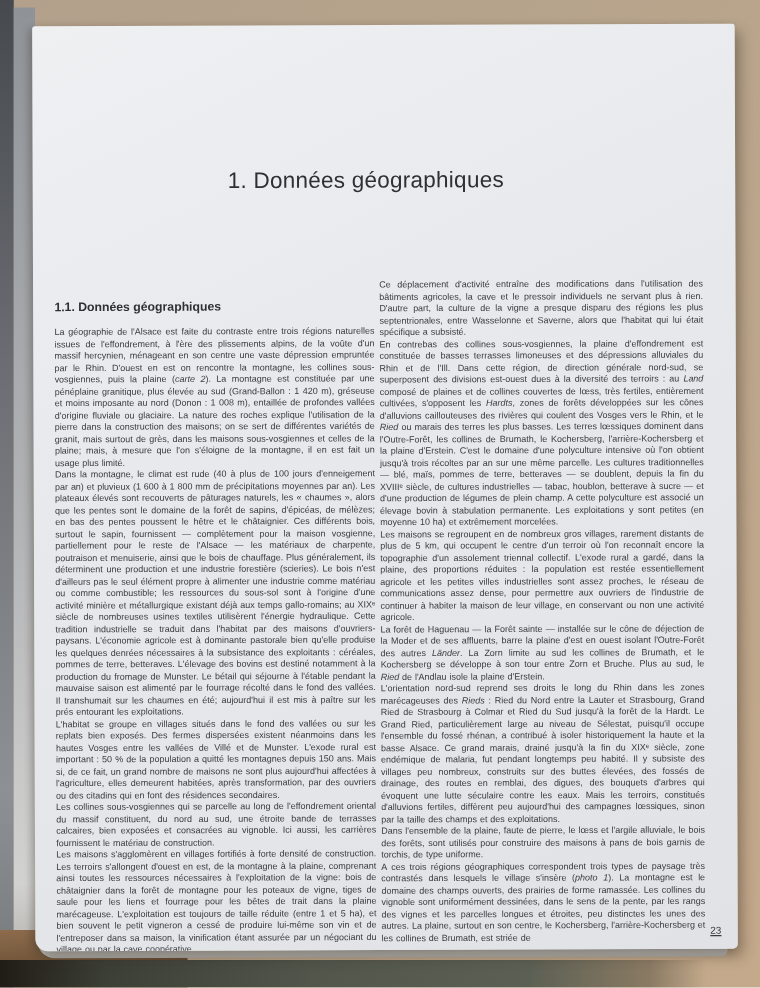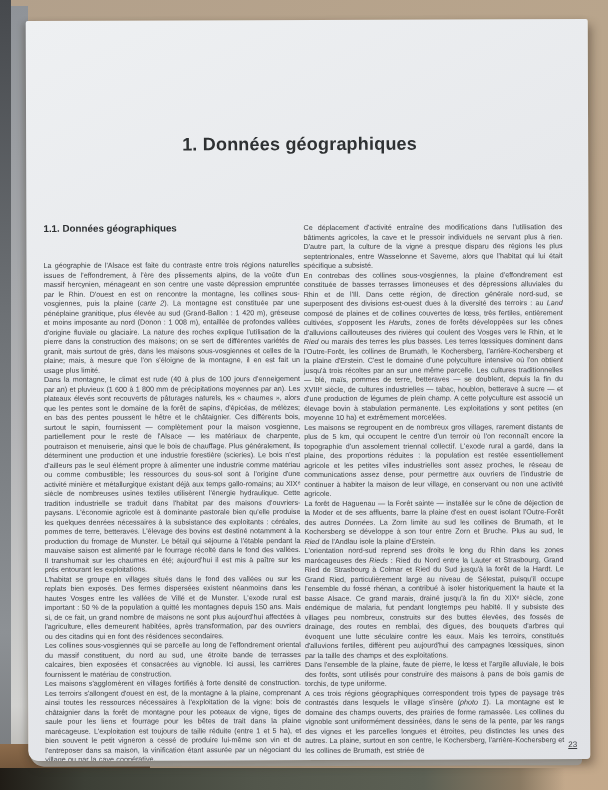--- a/index.html
+++ b/index.html
@@ -45,28 +45,28 @@
     background: linear-gradient(155deg, #eef0f2 0%, #e7e9ec 40%, #e0e2e6 100%);
     box-shadow: -3px 2px 6px rgba(60,50,40,0.25), 4px 6px 10px rgba(50,40,30,0.38);
     border-radius: 2px 2px 4px 10px;
     transform: rotate(-0.2deg);
     overflow: hidden;
   }
 
   .chapter-title {
     position: absolute; left: 156px; top: 114px;
     margin: 0;
-    font-size: 18px; line-height: 21.5px; font-weight: 700;
+    font-size: 18px; line-height: 21.5px; font-weight: 400;
     letter-spacing: 0.2px;
     color: #2e3133;
   }
   .chapter-title .line { display: block; }
 
   .section-heading {
-    position: absolute; left: 17px; top: 202px;
+    position: absolute; left: 17px; top: 220px;
     margin: 0;
     font-size: 9.8px; font-weight: 700;
     color: #2e3133;
   }
 
   .col {
     position: absolute;
     font-size: 7.2px; line-height: 9.5px;
     text-align: justify;
     word-spacing: 0.3px;
@@ -104,21 +104,21 @@
       <p class="para">Dans la montagne, le climat est rude (40 à plus de 100 jours d'enneigement par an) et pluvieux (1 600 à 1 800 mm de précipitations moyennes par an). Les plateaux élevés sont recouverts de pâturages naturels, les « chaumes », alors que les pentes sont le domaine de la forêt de sapins, d'épicéas, de mélèzes; en bas des pentes poussent le hêtre et le châtaignier. Ces différents bois, surtout le sapin, fournissent — complètement pour la maison vosgienne, partiellement pour le reste de l'Alsace — les matériaux de charpente, poutraison et menuiserie, ainsi que le bois de chauffage. Plus généralement, ils déterminent une production et une industrie forestière (scieries). Le bois n'est d'ailleurs pas le seul élément propre à alimenter une industrie comme matériau ou comme combustible; les ressources du sous-sol sont à l'origine d'une activité minière et métallurgique existant déjà aux temps gallo-romains; au XIXᵉ siècle de nombreuses usines textiles utilisèrent l'énergie hydraulique. Cette tradition industrielle se traduit dans l'habitat par des maisons d'ouvriers-paysans. L'économie agricole est à dominante pastorale bien qu'elle produise les quelques denrées nécessaires à la subsistance des exploitants : céréales, pommes de terre, betteraves. L'élevage des bovins est destiné notamment à la production du fromage de Munster. Le bétail qui séjourne à l'étable pendant la mauvaise saison est alimenté par le fourrage récolté dans le fond des vallées. Il transhumait sur les chaumes en été; aujourd'hui il est mis à paître sur les prés entourant les exploitations.</p>
       <p class="para">L'habitat se groupe en villages situés dans le fond des vallées ou sur les replats bien exposés. Des fermes dispersées existent néanmoins dans les hautes Vosges entre les vallées de Villé et de Munster. L'exode rural est important : 50 % de la population a quitté les montagnes depuis 150 ans. Mais si, de ce fait, un grand nombre de maisons ne sont plus aujourd'hui affectées à l'agriculture, elles demeurent habitées, après transformation, par des ouvriers ou des citadins qui en font des résidences secondaires.</p>
       <p class="para">Les collines sous-vosgiennes qui se parcelle au long de l'effondrement oriental du massif constituent, du nord au sud, une étroite bande de terrasses calcaires, bien exposées et consacrées au vignoble. Ici aussi, les carrières fournissent le matériau de construction.</p>
       <p class="para">Les maisons s'agglomèrent en villages fortifiés à forte densité de construction. Les terroirs s'allongent d'ouest en est, de la montagne à la plaine, comprenant ainsi toutes les ressources nécessaires à l'exploitation de la vigne: bois de châtaignier dans la forêt de montagne pour les poteaux de vigne, tiges de saule pour les liens et fourrage pour les bêtes de trait dans la plaine marécageuse. L'exploitation est toujours de taille réduite (entre 1 et 5 ha), et bien souvent le petit vigneron a cessé de produire lui-même son vin et de l'entreposer dans sa maison, la vinification étant assurée par un négociant du village ou par la cave coopérative.</p>
     </div>
 
   <div class="col col-right">
       <p class="para">Ce déplacement d'activité entraîne des modifications dans l'utilisation des bâtiments agricoles, la cave et le pressoir individuels ne servant plus à rien. D'autre part, la culture de la vigne a presque disparu des régions les plus septentrionales, entre Wasselonne et Saverne, alors que l'habitat qui lui était spécifique a subsisté.</p>
       <p class="para">En contrebas des collines sous-vosgiennes, la plaine d'effondrement est constituée de basses terrasses limoneuses et des dépressions alluviales du Rhin et de l'Ill. Dans cette région, de direction générale nord-sud, se superposent des divisions est-ouest dues à la diversité des terroirs : au <em>Land</em> composé de plaines et de collines couvertes de lœss, très fertiles, entièrement cultivées, s'opposent les <em>Hardts</em>, zones de forêts développées sur les cônes d'alluvions caillouteuses des rivières qui coulent des Vosges vers le Rhin, et le <em>Ried</em> ou marais des terres les plus basses. Les terres lœssiques dominent dans l'Outre-Forêt, les collines de Brumath, le Kochersberg, l'arrière-Kochersberg et la plaine d'Erstein. C'est le domaine d'une polyculture intensive où l'on obtient jusqu'à trois récoltes par an sur une même parcelle. Les cultures traditionnelles — blé, maïs, pommes de terre, betteraves — se doublent, depuis la fin du XVIIIᵉ siècle, de cultures industrielles — tabac, houblon, betterave à sucre — et d'une production de légumes de plein champ. A cette polyculture est associé un élevage bovin à stabulation permanente. Les exploitations y sont petites (en moyenne 10 ha) et extrêmement morcelées.</p>
       <p class="para">Les maisons se regroupent en de nombreux gros villages, rarement distants de plus de 5 km, qui occupent le centre d'un terroir où l'on reconnaît encore la topographie d'un assolement triennal collectif. L'exode rural a gardé, dans la plaine, des proportions réduites : la population est restée essentiellement agricole et les petites villes industrielles sont assez proches, le réseau de communications assez dense, pour permettre aux ouvriers de l'industrie de continuer à habiter la maison de leur village, en conservant ou non une activité agricole.</p>
-      <p class="para">La forêt de Haguenau — la Forêt sainte — installée sur le cône de déjection de la Moder et de ses affluents, barre la plaine d'est en ouest isolant l'Outre-Forêt des autres <em>Données</em>. La Zorn limite au sud les collines de Brumath, et le Kochersberg se développe à son tour entre Zorn et Bruche. Plus au sud, le <em>Ried</em> de l'Andlau isole la plaine d'Erstein.</p>
+      <p class="para">La forêt de Haguenau — la Forêt sainte — installée sur le cône de déjection de la Moder et de ses affluents, barre la plaine d'est en ouest isolant l'Outre-Forêt des autres <em>Länder</em>. La Zorn limite au sud les collines de Brumath, et le Kochersberg se développe à son tour entre Zorn et Bruche. Plus au sud, le <em>Ried</em> de l'Andlau isole la plaine d'Erstein.</p>
       <p class="para">L'orientation nord-sud reprend ses droits le long du Rhin dans les zones marécageuses des <em>Rieds</em> : Ried du Nord entre la Lauter et Strasbourg, Grand Ried de Strasbourg à Colmar et Ried du Sud jusqu'à la forêt de la Hardt. Le Grand Ried, particulièrement large au niveau de Sélestat, puisqu'il occupe l'ensemble du fossé rhénan, a contribué à isoler historiquement la haute et la basse Alsace. Ce grand marais, drainé jusqu'à la fin du XIXᵉ siècle, zone endémique de malaria, fut pendant longtemps peu habité. Il y subsiste des villages peu nombreux, construits sur des buttes élevées, des fossés de drainage, des routes en remblai, des digues, des bouquets d'arbres qui évoquent une lutte séculaire contre les eaux. Mais les terroirs, constitués d'alluvions fertiles, diffèrent peu aujourd'hui des campagnes lœssiques, sinon par la taille des champs et des exploitations.</p>
       <p class="para">Dans l'ensemble de la plaine, faute de pierre, le lœss et l'argile alluviale, le bois des forêts, sont utilisés pour construire des maisons à pans de bois garnis de torchis, de type uniforme.</p>
       <p class="para">A ces trois régions géographiques correspondent trois types de paysage très contrastés dans lesquels le village s'insère (<em>photo 1</em>). La montagne est le domaine des champs ouverts, des prairies de forme ramassée. Les collines du vignoble sont uniformément dessinées, dans le sens de la pente, par les rangs des vignes et les parcelles longues et étroites, peu distinctes les unes des autres. La plaine, surtout en son centre, le Kochersberg, l'arrière-Kochersberg et les collines de Brumath, est striée de</p>
     </div>
 
   <div class="page-number">23</div>
 
 </div>
 
 </body></html>

